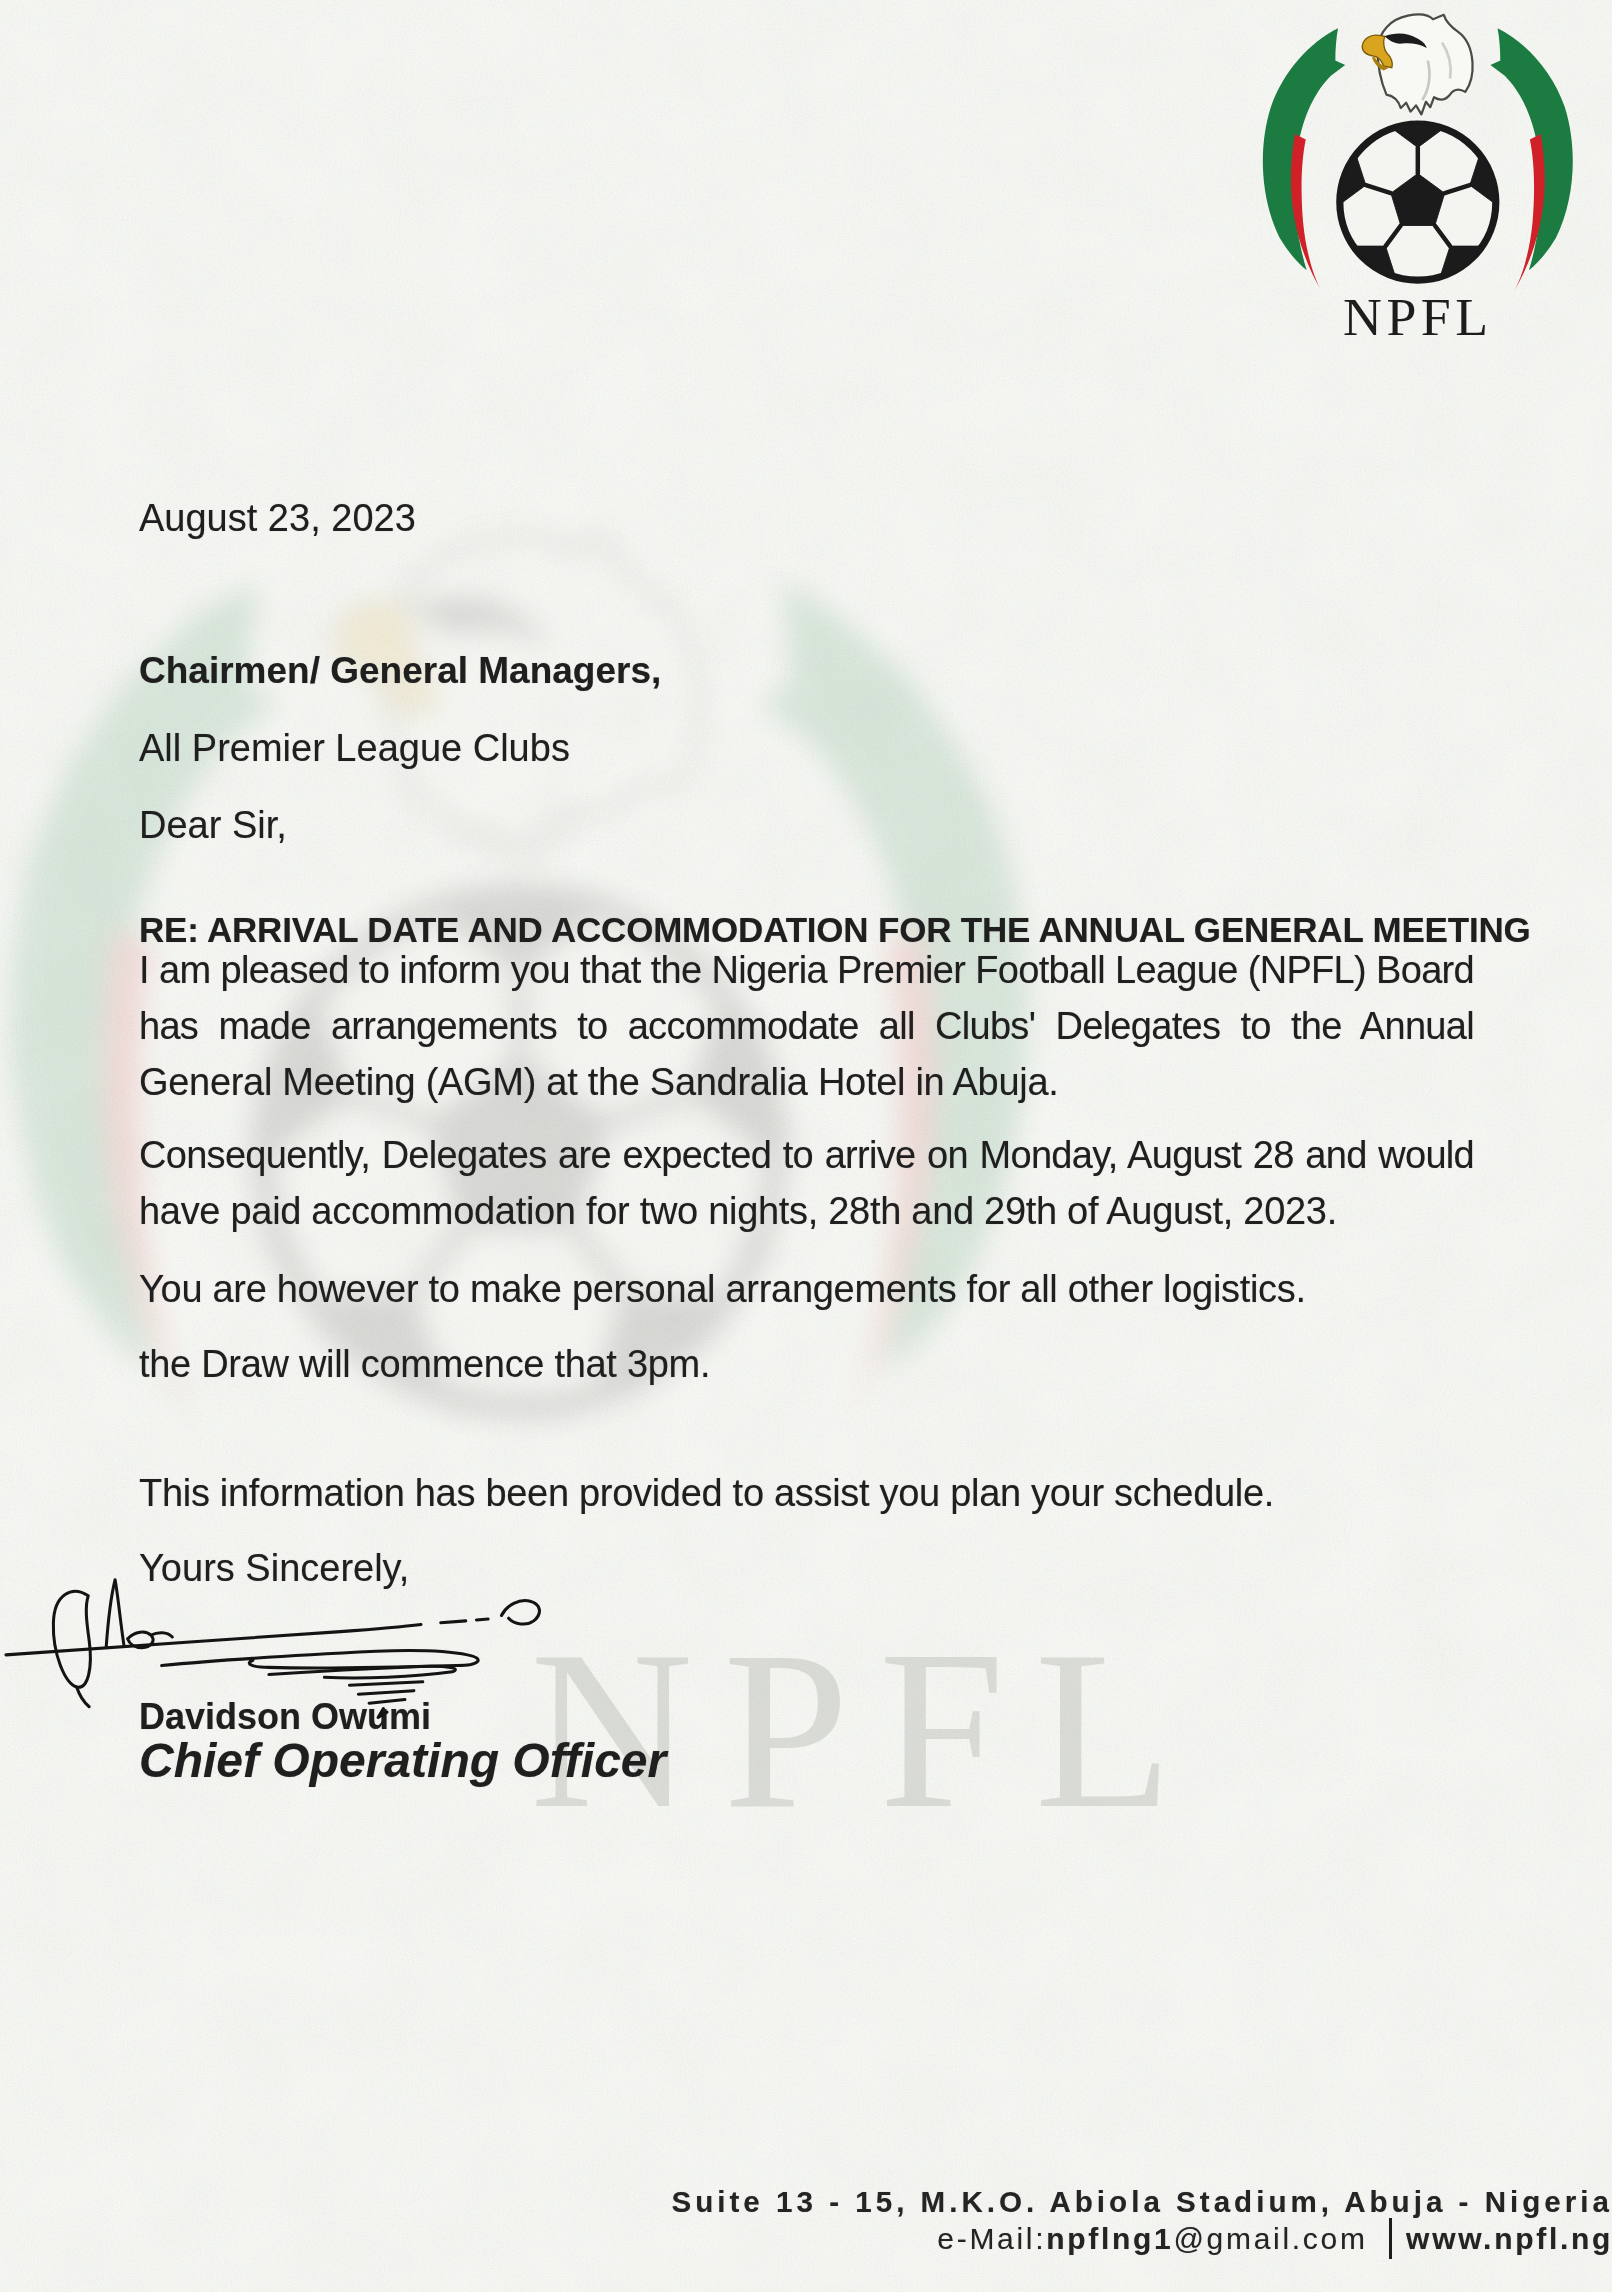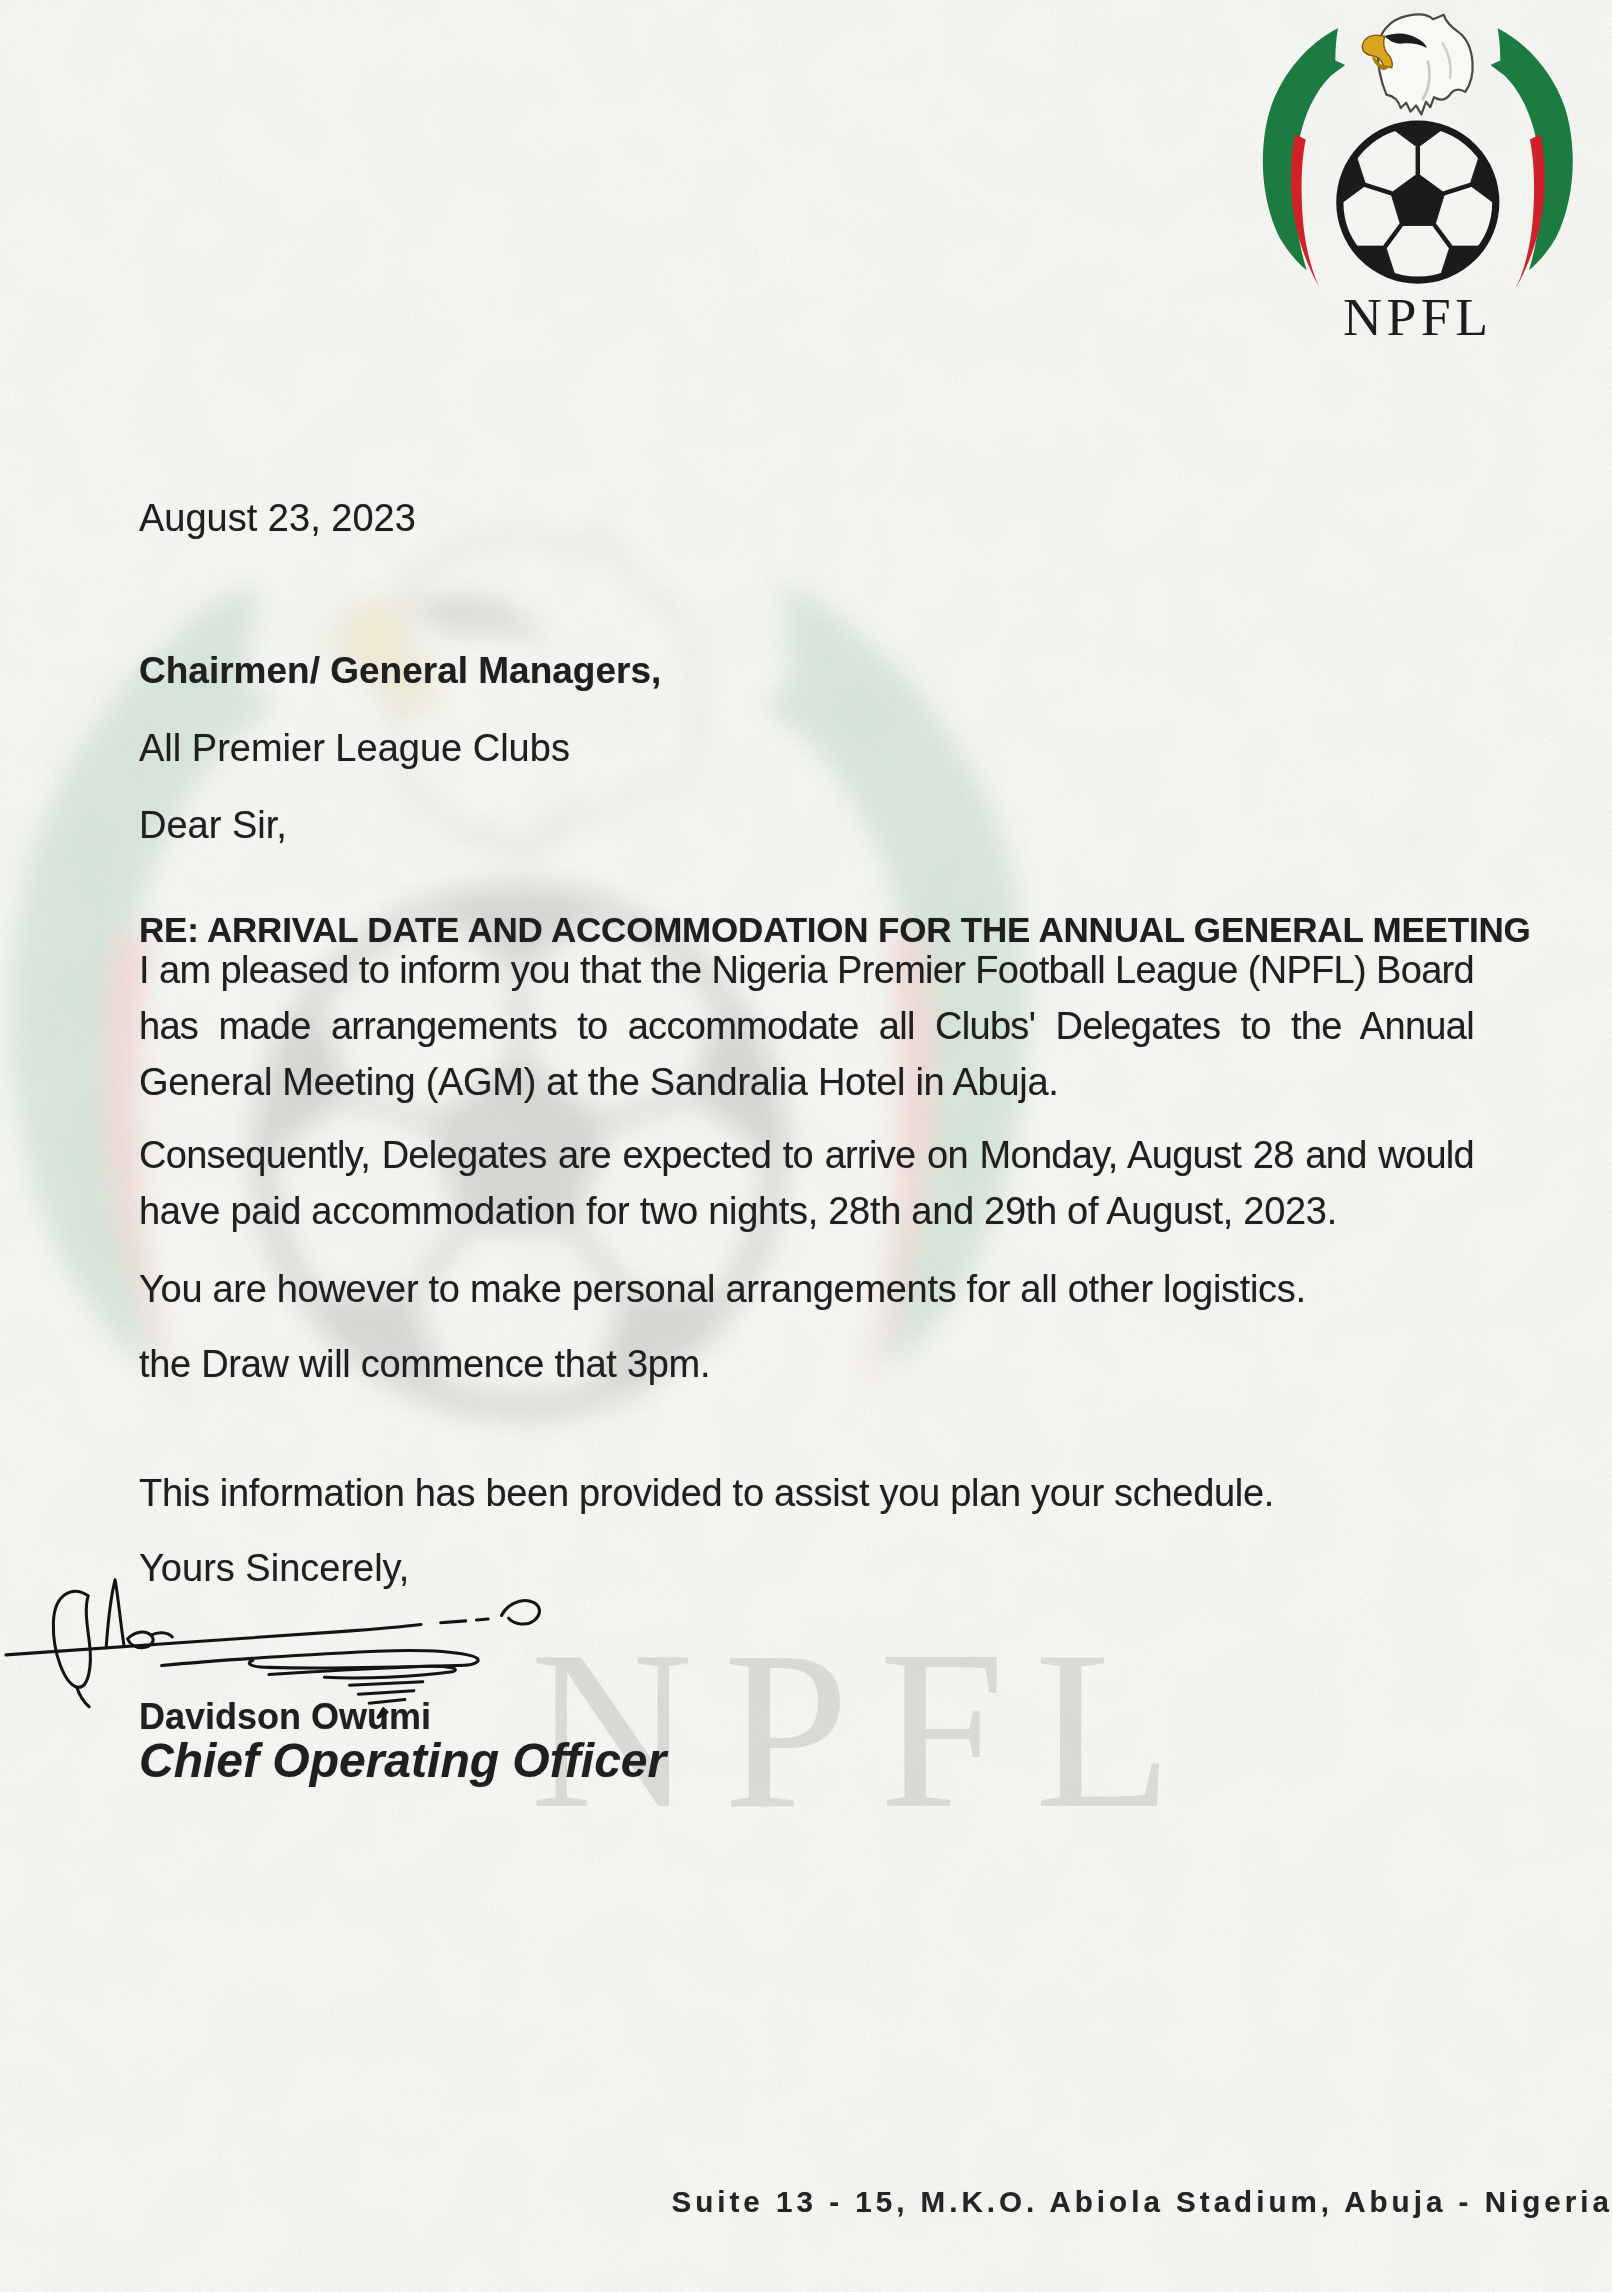--- a/index.html
+++ b/index.html
@@ -189,16 +189,19 @@
       <path d="M300,118 C360,114 420,111 470,109 C500,108 516,111 505,115 C462,121 402,123 362,121"></path>
       <path d="M390,130 L472,126"></path>
       <path d="M400,140 L462,136"></path>
       <path d="M412,150 L452,146"></path>
       <path d="M428,156 L422,166 L432,160"></path>
     </g>
   </svg>
 
   <div class="footer">
     <div class="addr">Suite 13 - 15, M.K.O. Abiola Stadium, Abuja - Nigeria</div>
+    <div class="mail">
+      <span>e-Mail:</span><span class="bold">npflng1</span><span>@gmail.com</span><span class="sep-bar"></span><span class="bold">www.npfl.ng</span>
+    </div>
   </div>
 
 </div>
 
 
 </body></html>

